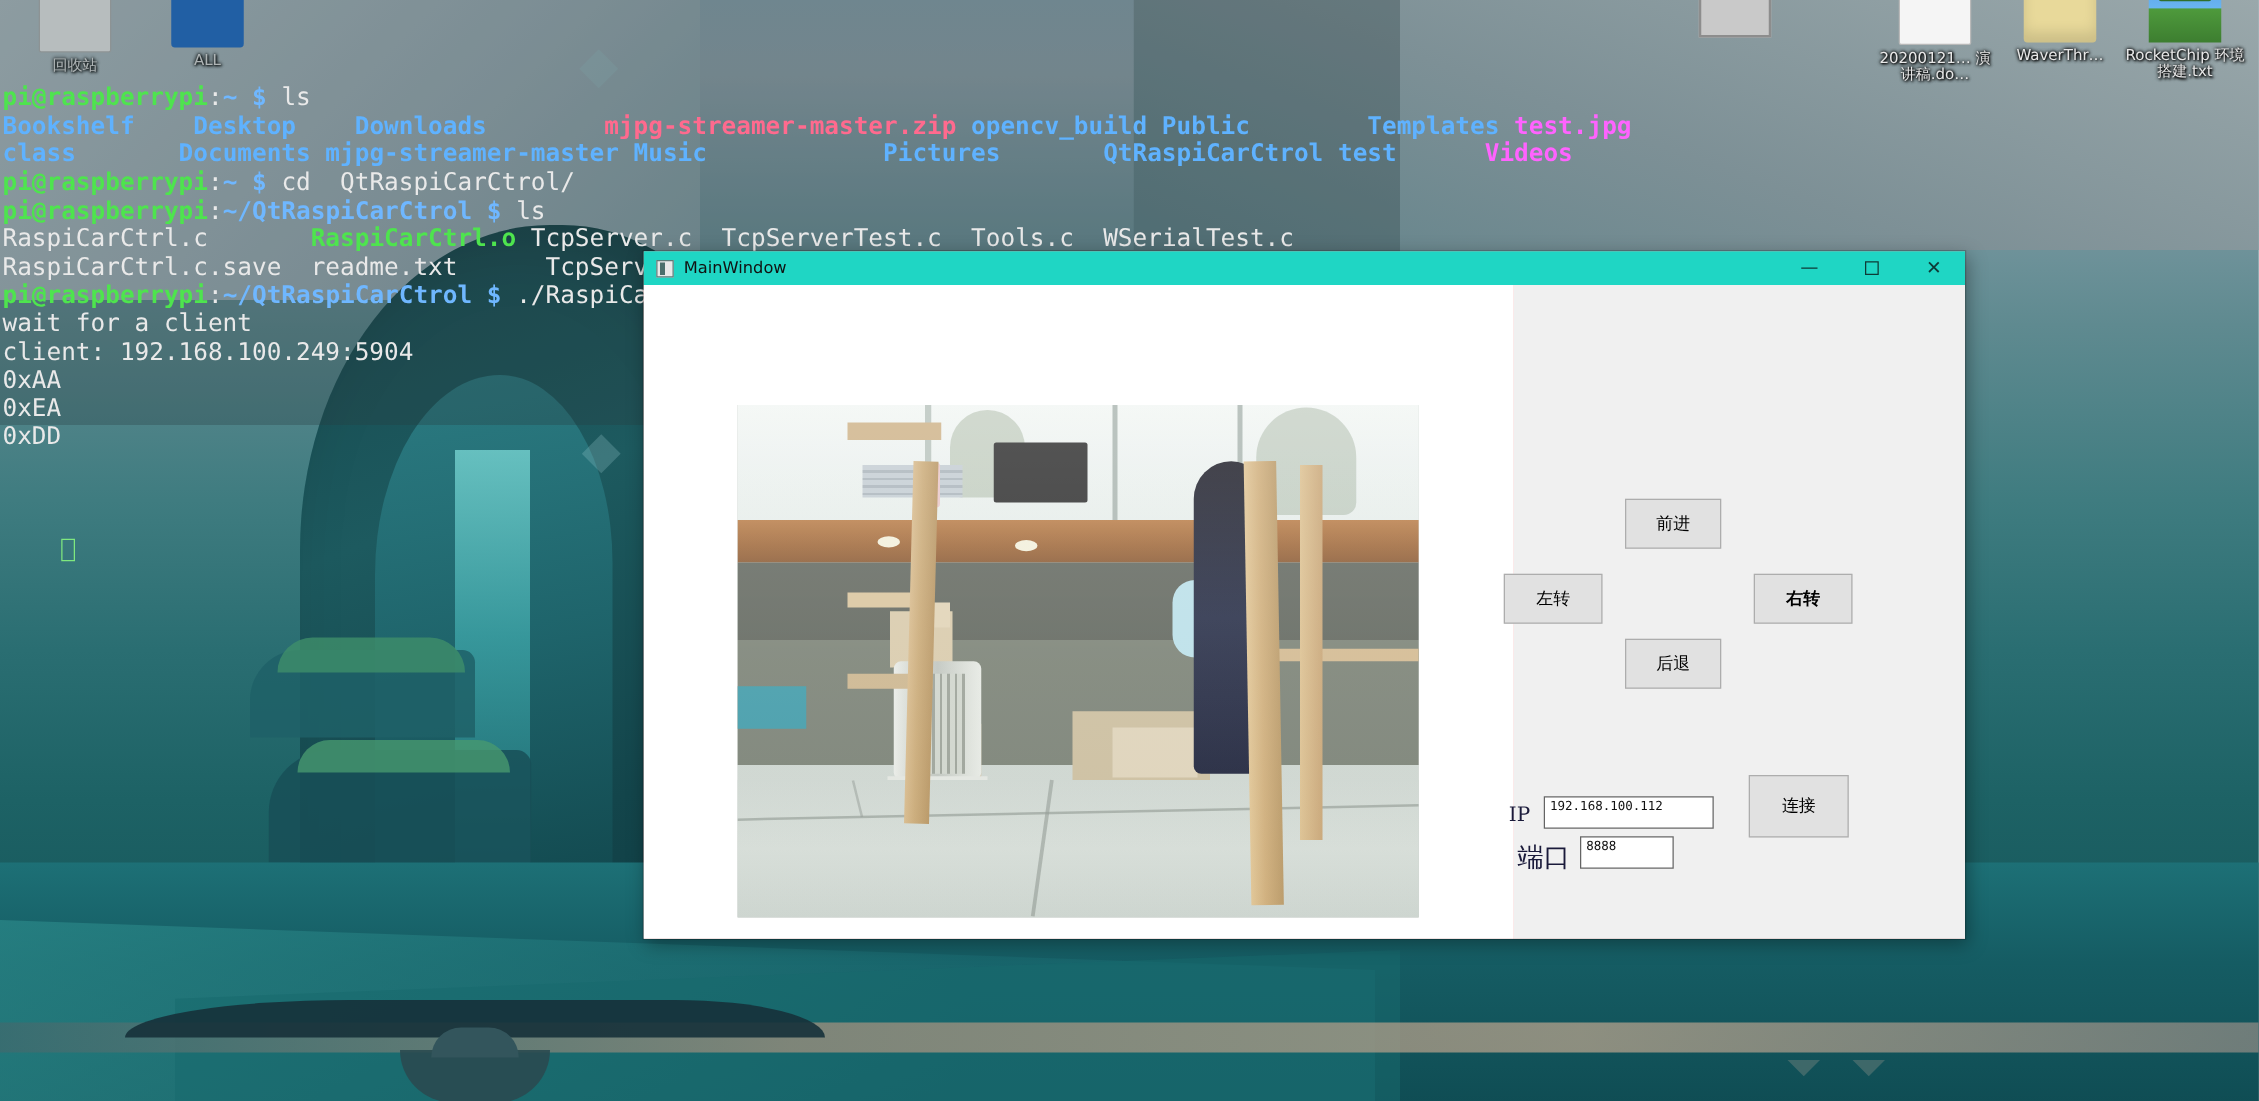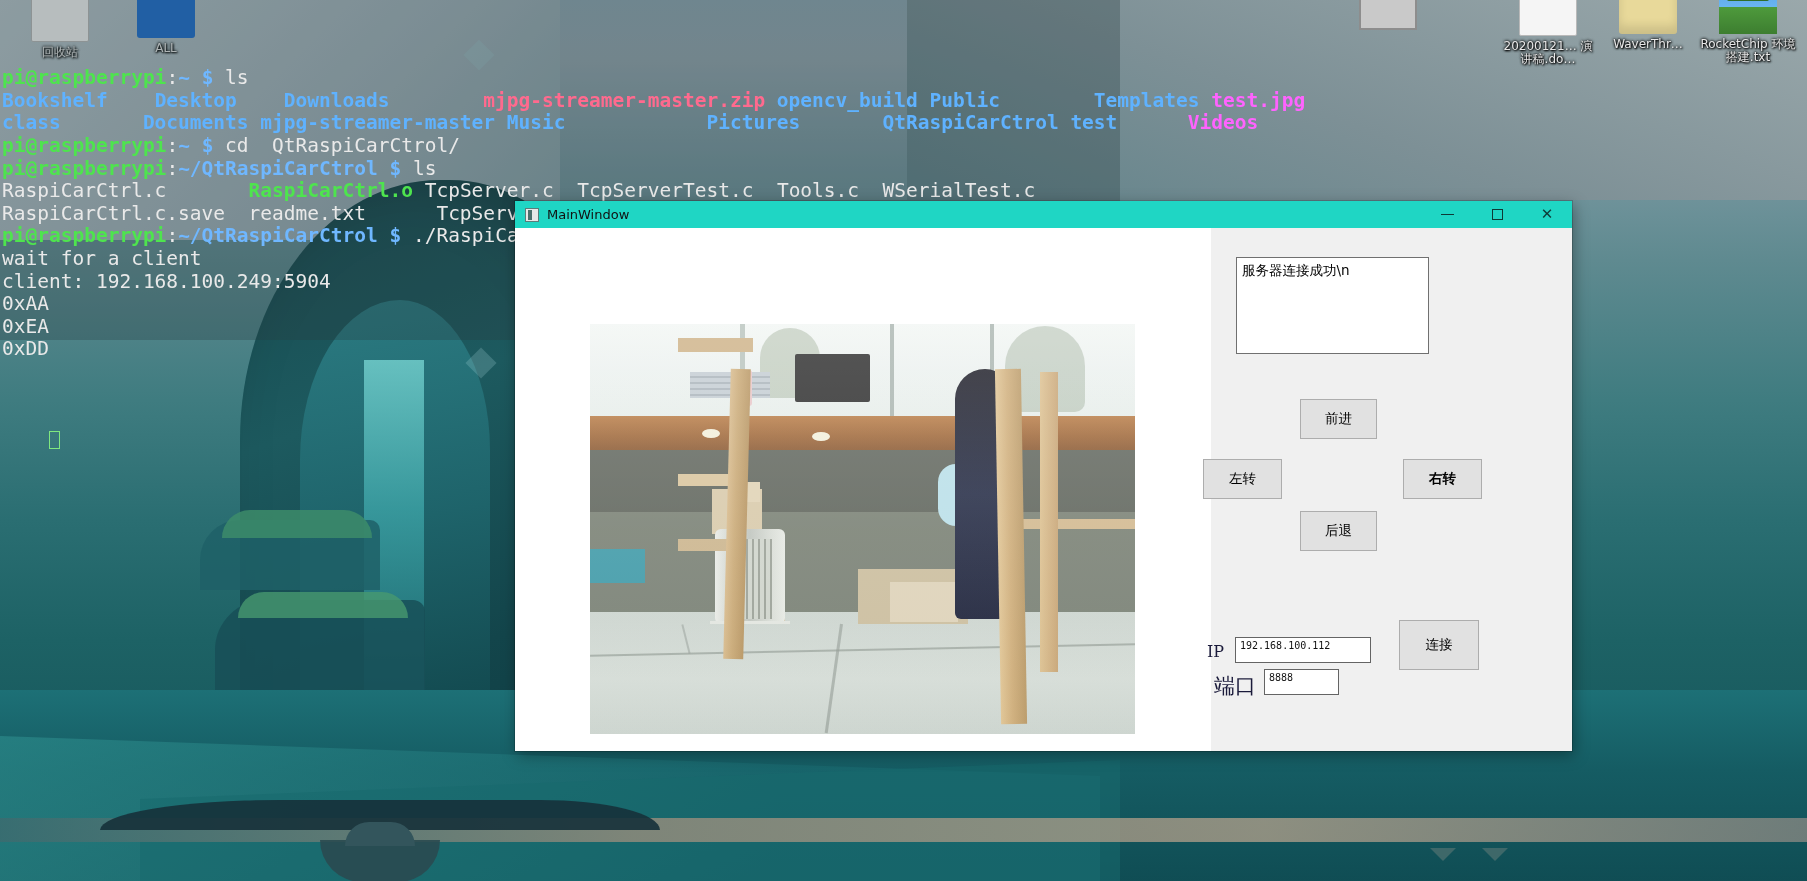--- a/index.html
+++ b/index.html
@@ -384,21 +384,20 @@
         <div class="cam cam-person"></div>
         <div class="cam cam-leg1"></div>
         <div class="cam cam-leg2"></div>
         <div class="cam cam-leg3"></div>
         <div class="cam cam-haze"></div>
       </div>
     </div>
 
     <div id="ctrlpane">
 
-      <div class="qtext" placeholder="">服务器连接成功\n</div>
 
       <div class="qbtn btn-fwd">前进</div>
       <div class="qbtn btn-left">左转</div>
       <div class="qbtn btn-right">右转</div>
       <div class="qbtn btn-back">后退</div>
 
       <div class="qlabel lbl-ip">IP</div>
       <div class="qinput in-ip">192.168.100.112</div>
 
       <div class="qlabel lbl-port">端口</div>

